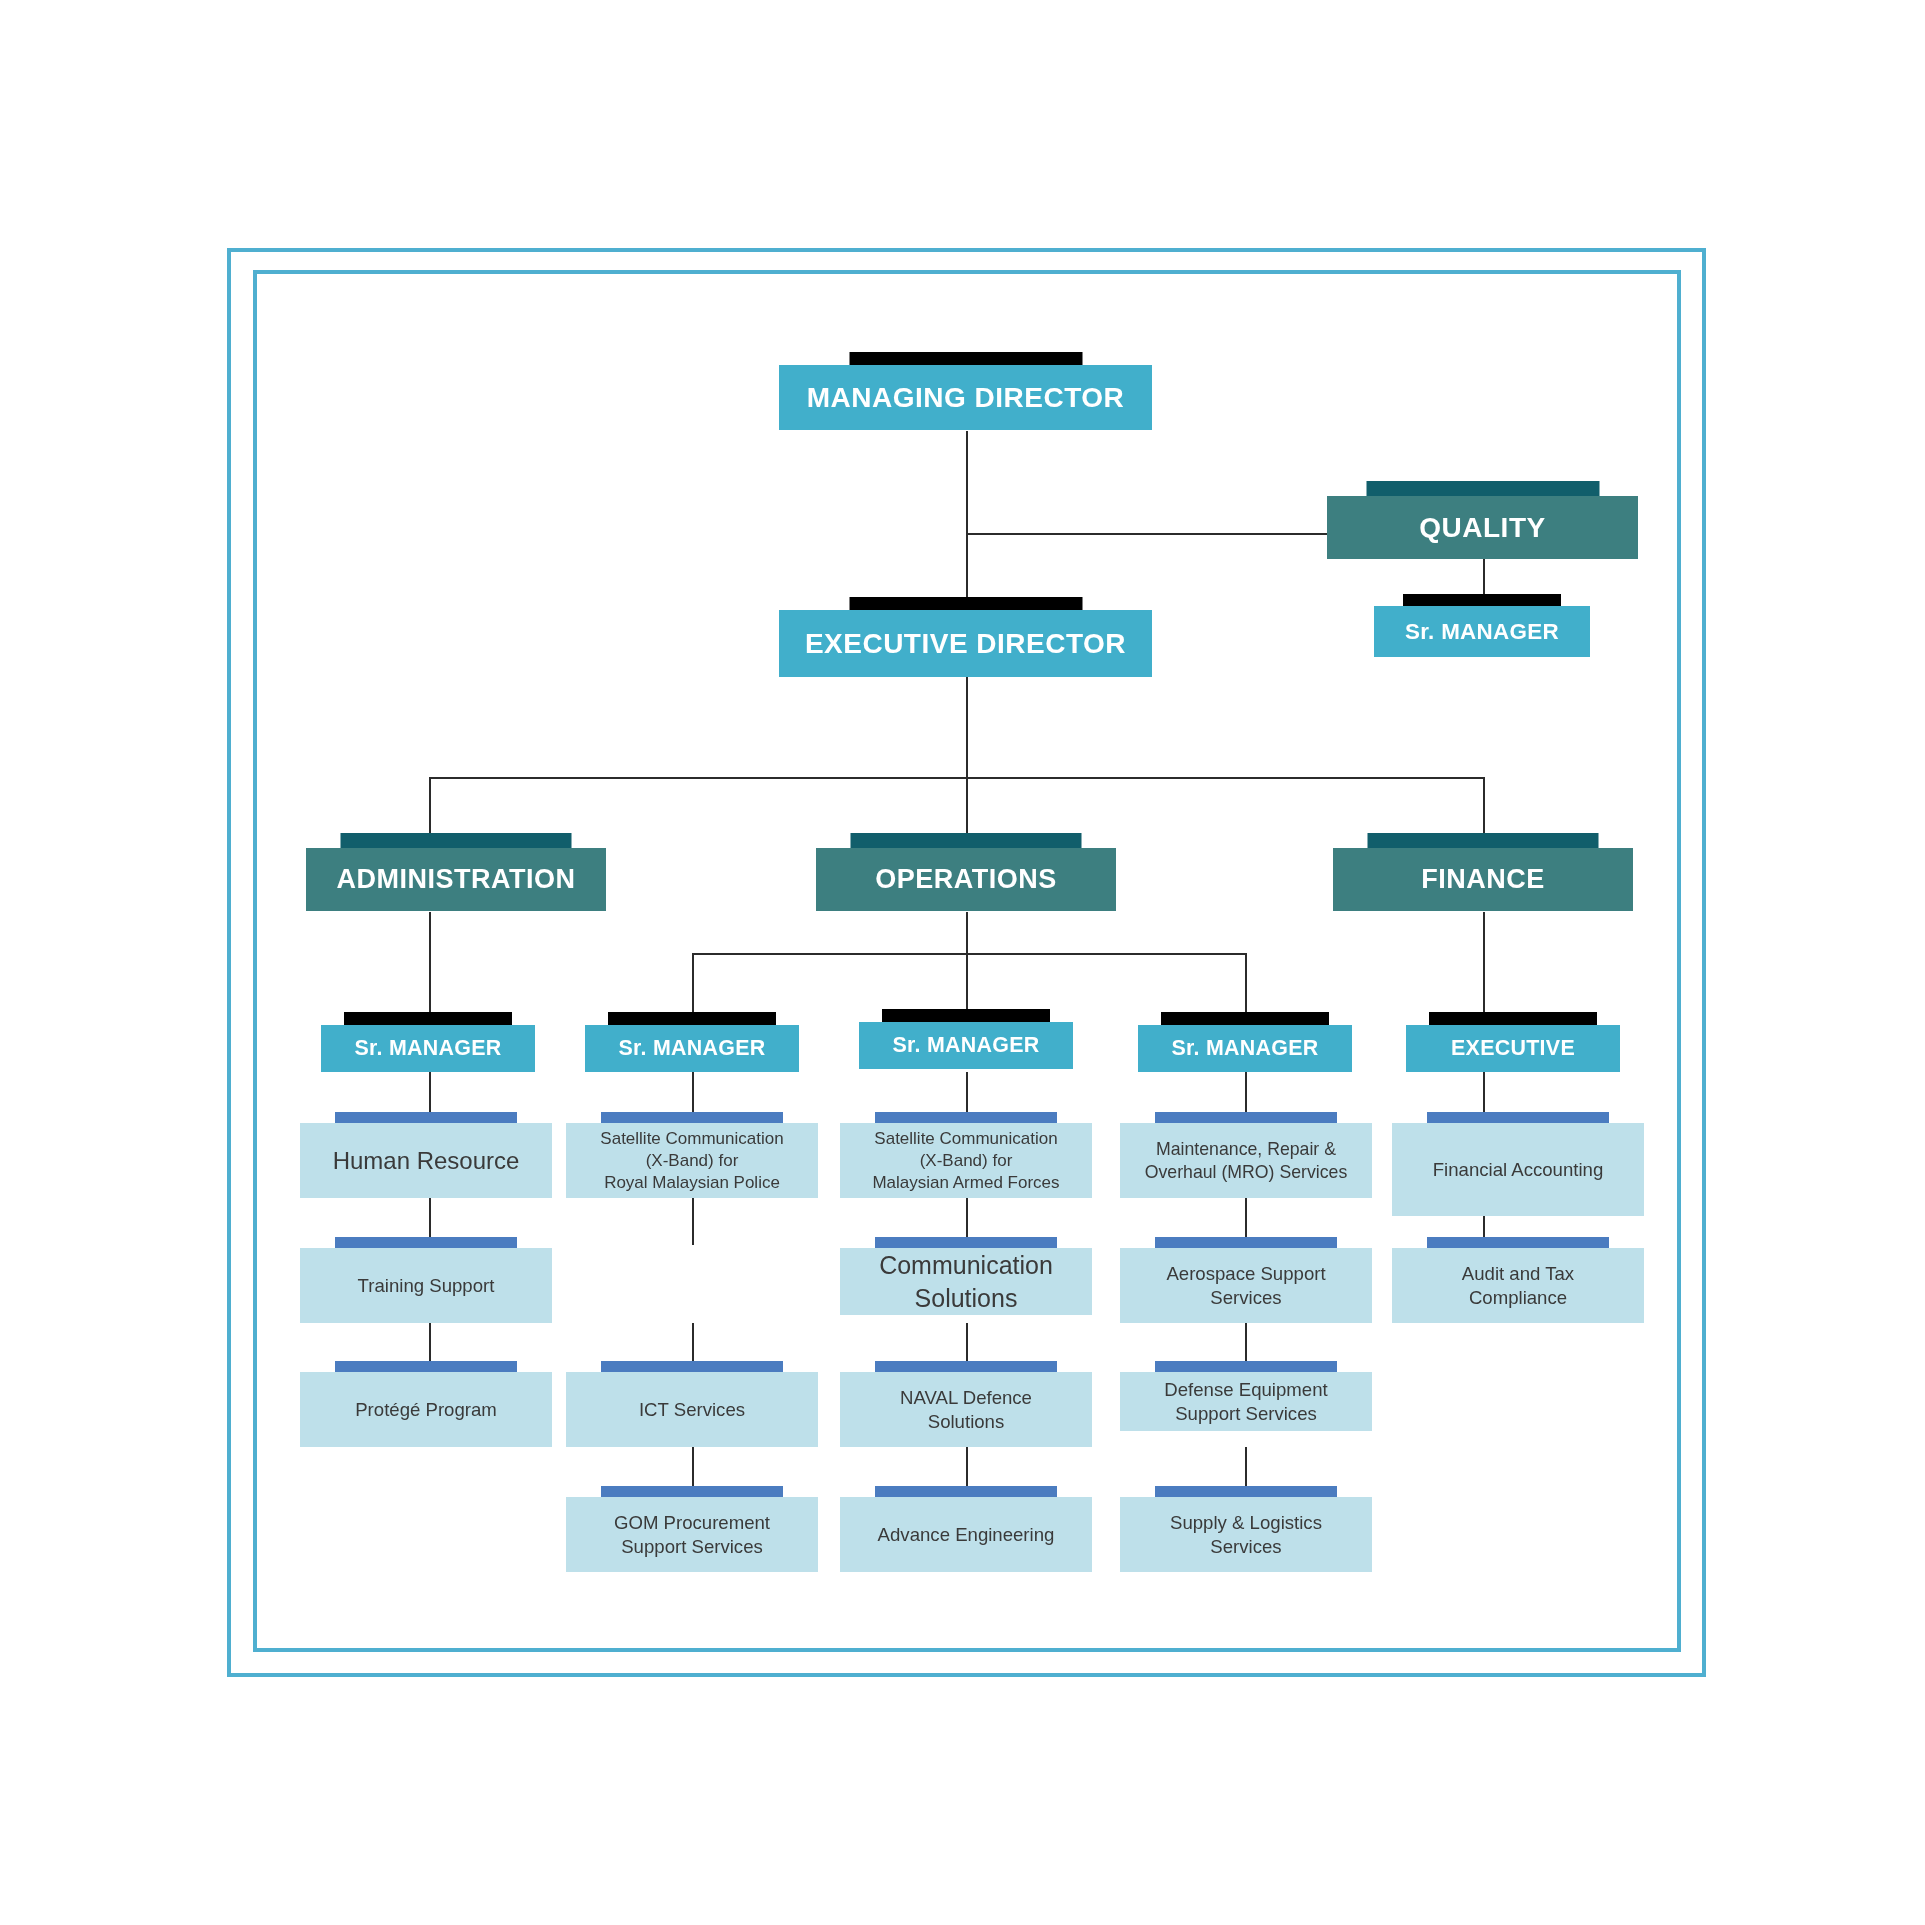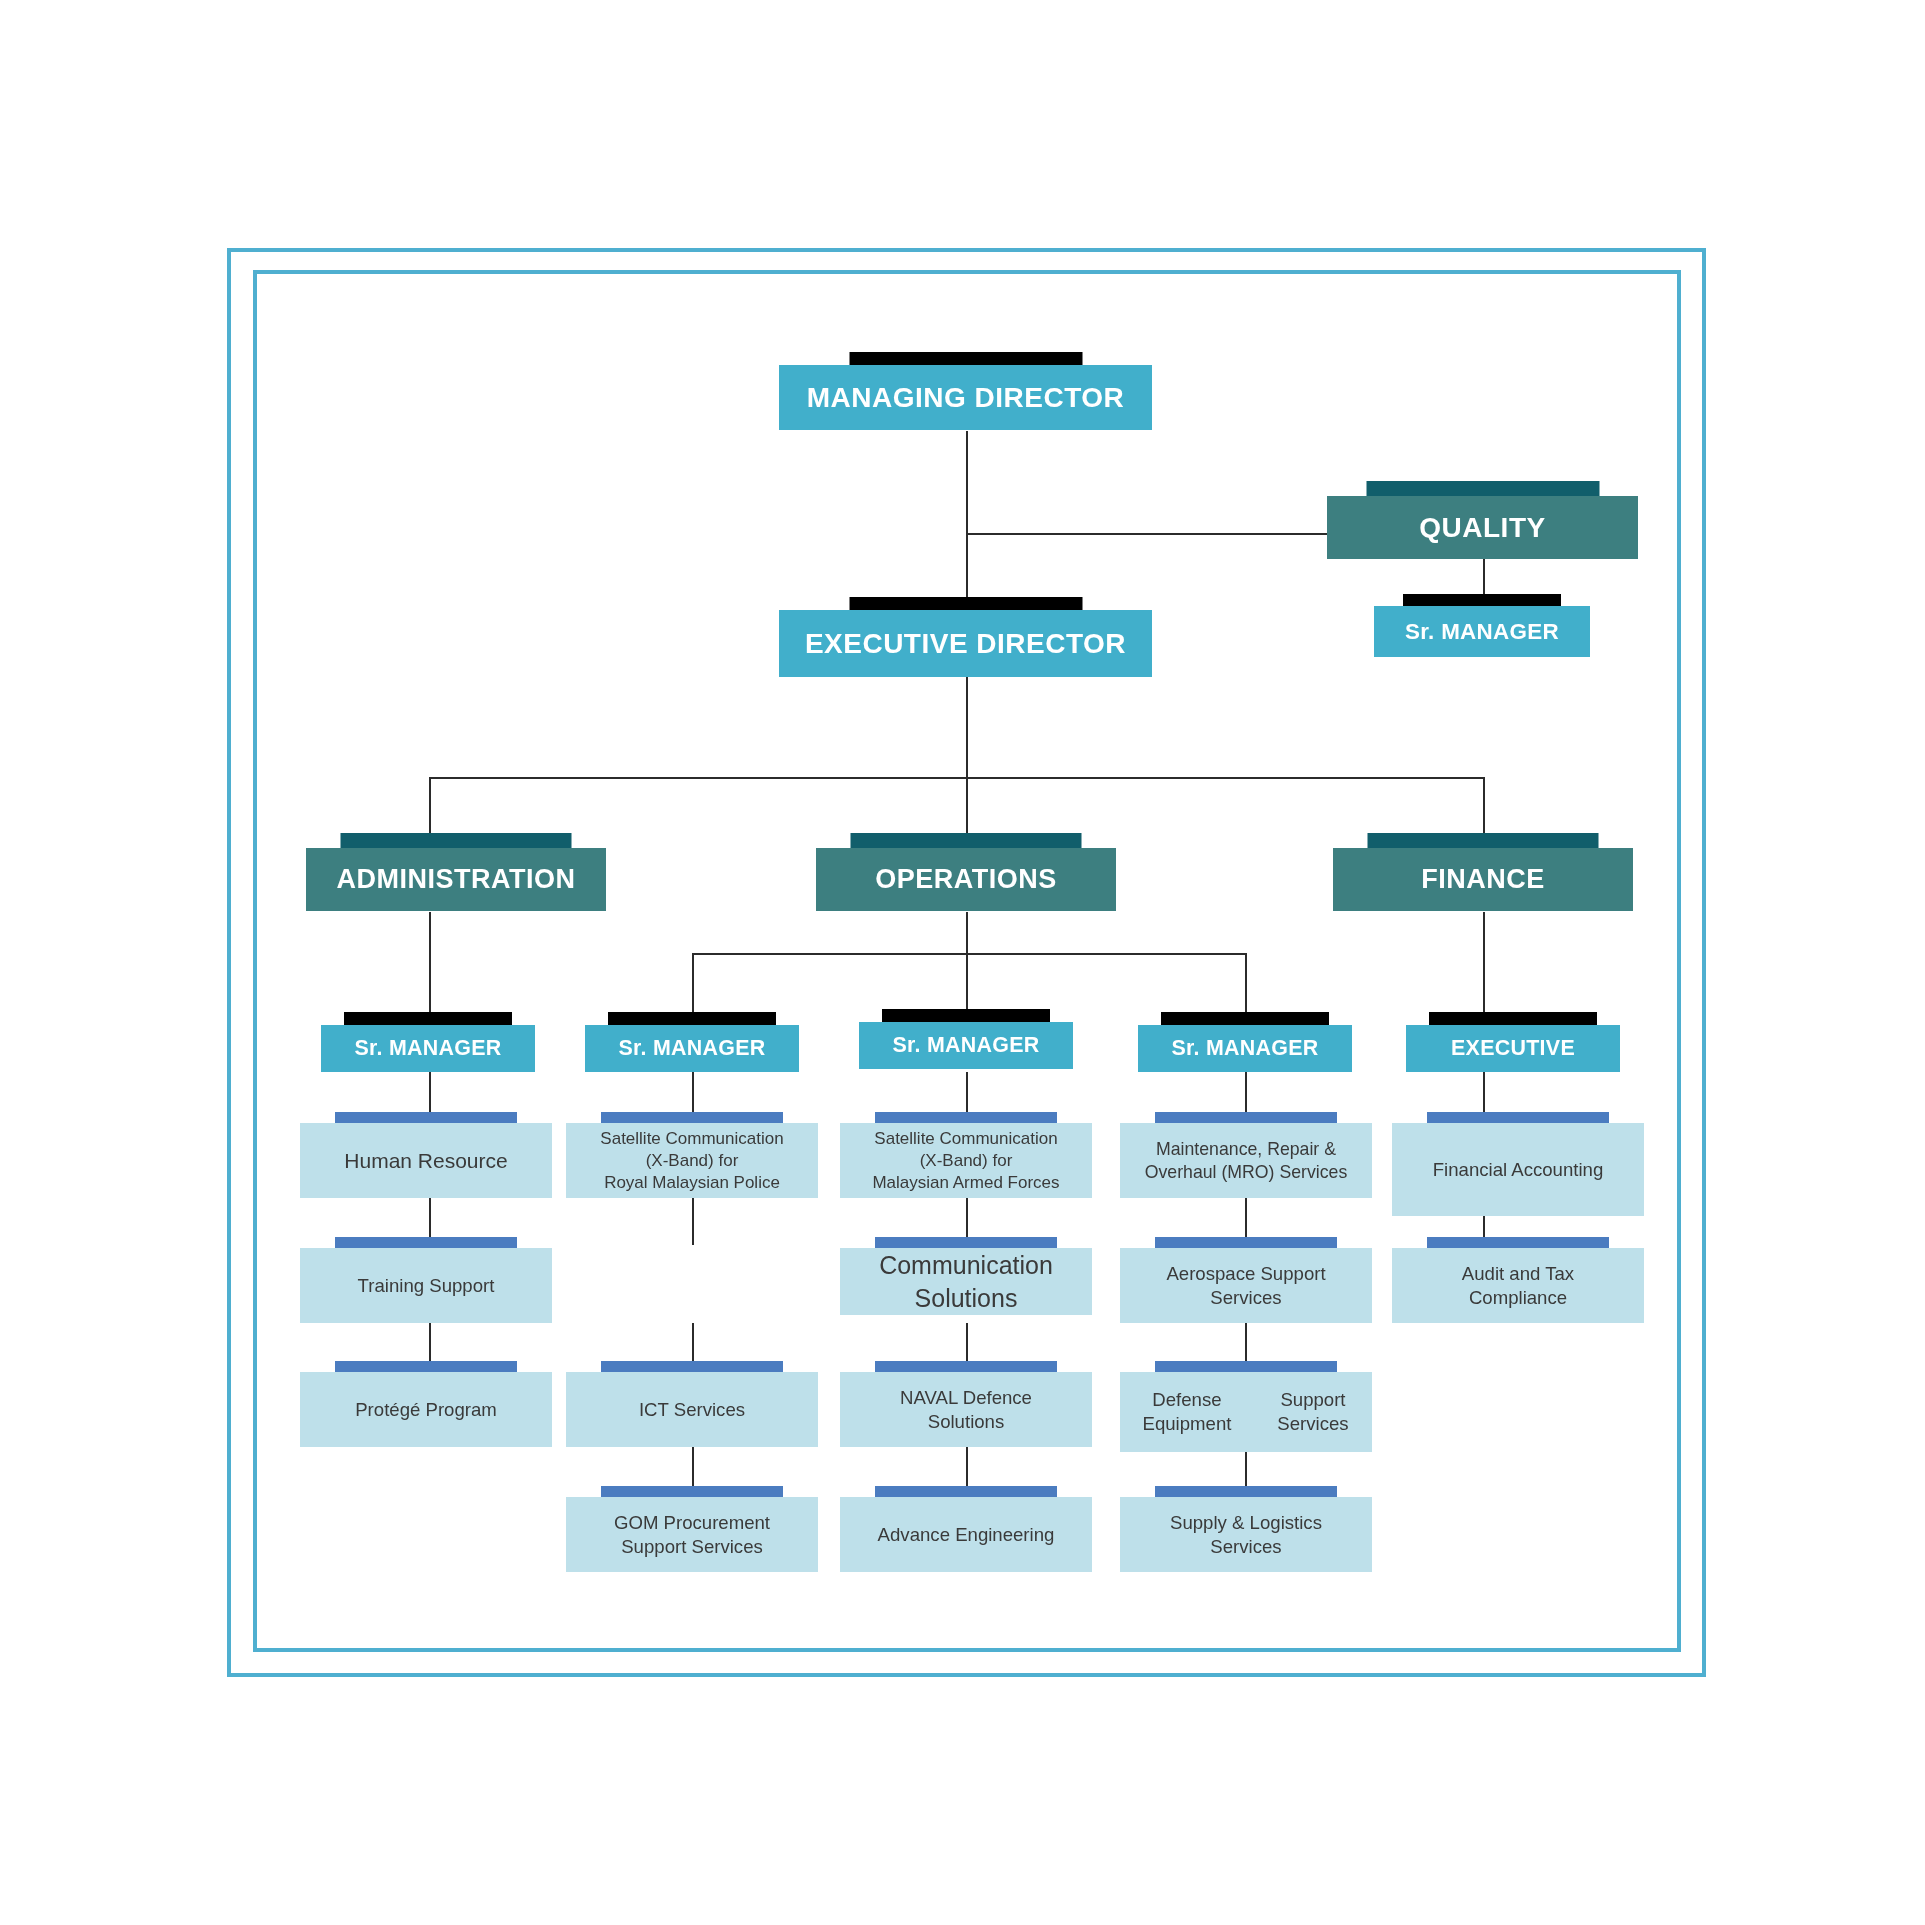--- a/index.html
+++ b/index.html
@@ -159,21 +159,21 @@
     <div class="cap" style="top:0;width:168px;height:17px;"></div>
     <div class="box" style="top:13px;height:47px;font-size:21.4px;">Sr. MANAGER</div>
   </div>
   <div class="node lvl-mgr" style="left:1406px;top:1012px;width:214px;height:60px;">
     <div class="cap" style="top:0;width:168px;height:17px;"></div>
     <div class="box" style="top:13px;height:47px;font-size:21.4px;">EXECUTIVE</div>
   </div>
 
   <div class="node lvl-leaf" style="left:300px;top:1112px;width:252px;height:86px;">
     <div class="cap" style="top:0;width:182px;height:15px;"></div>
-    <div class="box" style="top:11.2px;height:75px;font-size:21px;flex-direction:column;">
+    <div class="box" style="top:11.2px;height:75px;font-size:24px;flex-direction:column;">
       <span>Human Resource</span>
     </div>
   </div>
   <div class="node lvl-leaf" style="left:300px;top:1237px;width:252px;height:86px;">
     <div class="cap" style="top:0;width:182px;height:15px;"></div>
     <div class="box" style="top:11.2px;height:75px;font-size:18.6px;flex-direction:column;">
       <span>Training Support</span>
     </div>
   </div>
   <div class="node lvl-leaf" style="left:300px;top:1361px;width:252px;height:86px;">
@@ -243,21 +243,21 @@
   </div>
   <div class="node lvl-leaf" style="left:1120px;top:1237px;width:252px;height:86px;">
     <div class="cap" style="top:0;width:182px;height:15px;"></div>
     <div class="box" style="top:11.2px;height:75px;font-size:18.6px;flex-direction:column;">
       <span>Aerospace Support</span>
       <span>Services</span>
     </div>
   </div>
   <div class="node lvl-leaf" style="left:1120px;top:1361px;width:252px;height:86px;">
     <div class="cap" style="top:0;width:182px;height:15px;"></div>
-    <div class="box" style="top:11.2px;height:80px;font-size:18.6px;flex-direction:row;">
+    <div class="box" style="top:11.2px;height:59px;font-size:18.6px;flex-direction:column;">
       <span>Defense Equipment</span>
       <span>Support Services</span>
     </div>
   </div>
   <div class="node lvl-leaf" style="left:1120px;top:1486px;width:252px;height:86px;">
     <div class="cap" style="top:0;width:182px;height:15px;"></div>
     <div class="box" style="top:11.2px;height:75px;font-size:18.6px;flex-direction:column;">
       <span>Supply &amp; Logistics</span>
       <span>Services</span>
     </div>

